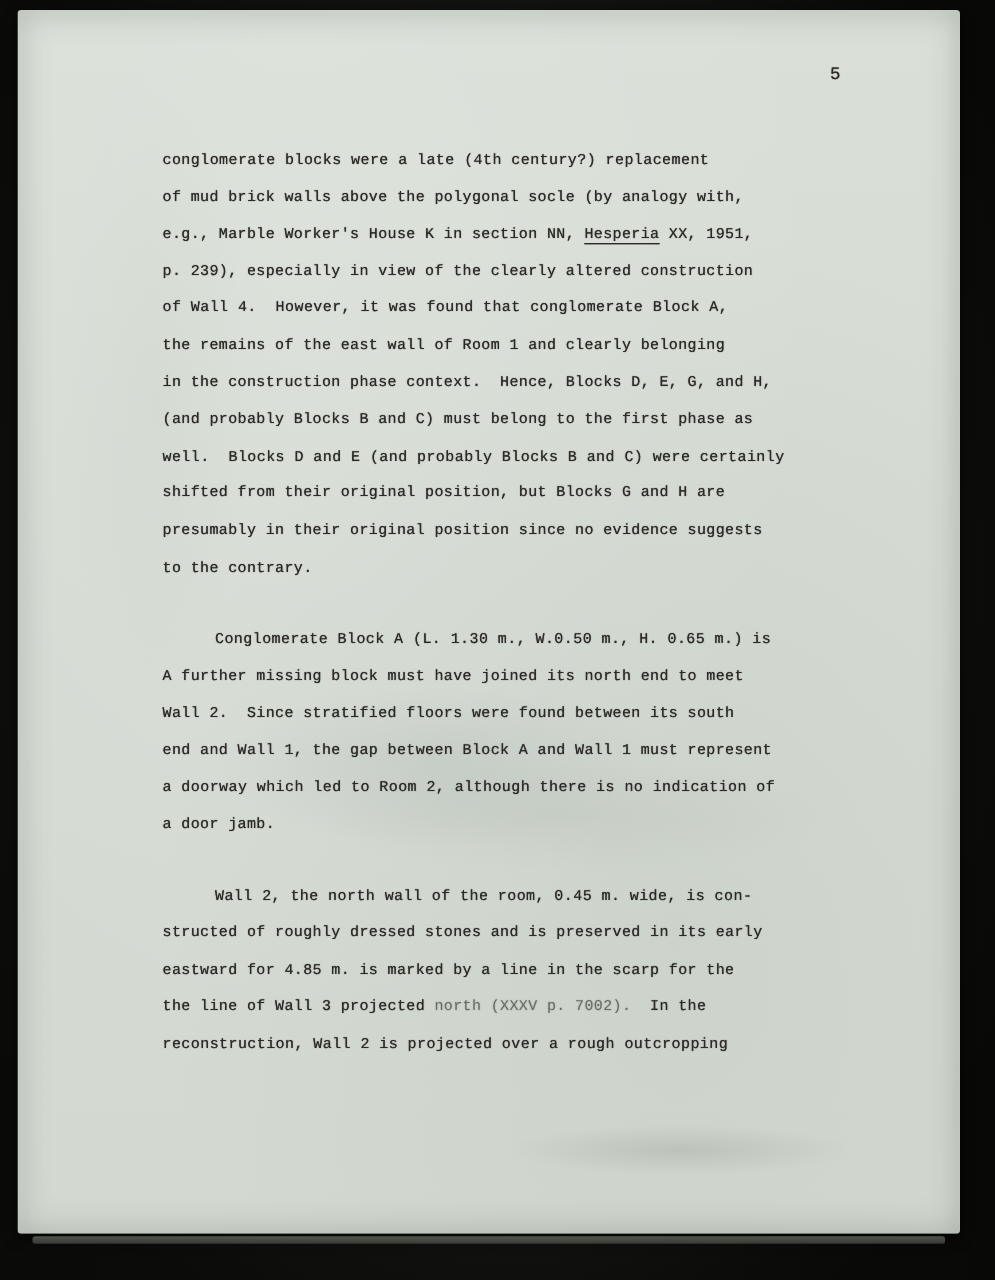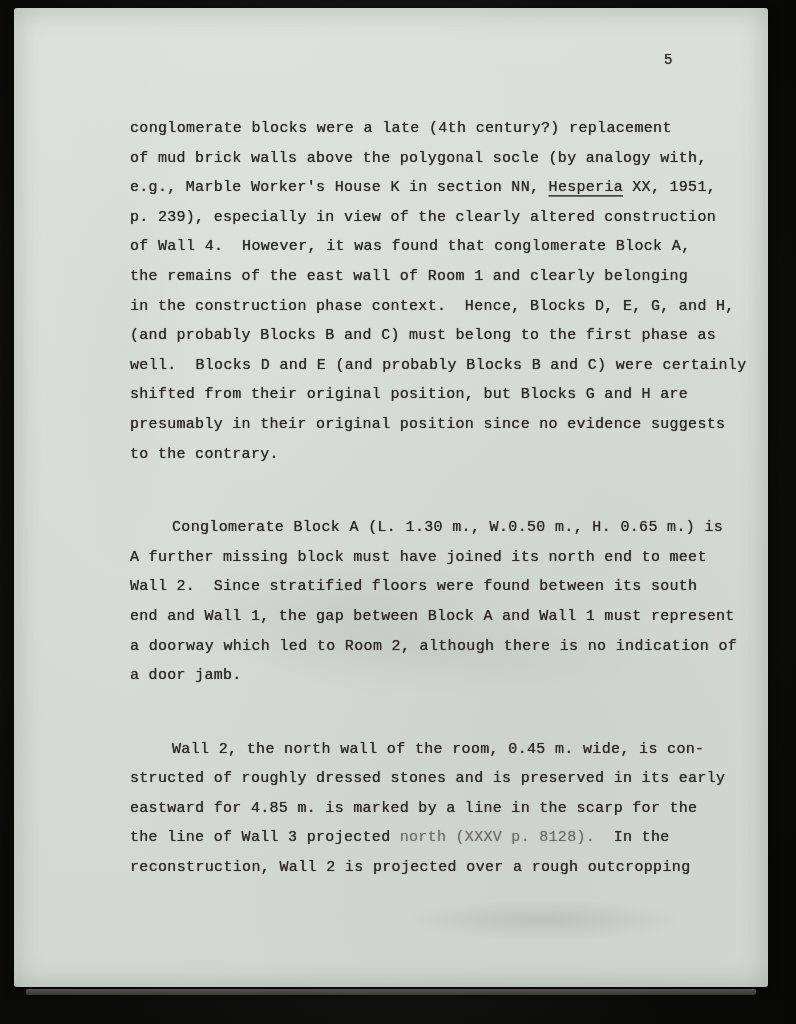--- a/index.html
+++ b/index.html
@@ -60,24 +60,24 @@
     text-shadow: 0 0 0.8px rgba(35,33,28,0.85);
   }
   .text-block {
     position: absolute;
     left: 116px;
     top: 106px;
     width: 556px;
     color: #2b2a26;
   }
   .para { margin: 0; }
-  .para + .para { margin-top: 44px; }
+  .para + .para { margin-top: 28px; }
   .line {
     white-space: pre;
-    font-size: 15px;
+    font-size: 12px;
     line-height: 29.6px;
     letter-spacing: 0.3px;
     text-shadow: 0 0 0.8px rgba(35,33,28,0.85);
   }
   .para.indent .line:first-child { text-indent: 42px; }
   
   .para .line:nth-child(3n)   { transform: translateY(0.4px); }
   .para .line:nth-child(4n+1) { letter-spacing: 0.34px; }
   .u {
     text-decoration: underline;
@@ -142,19 +142,19 @@
           <div class="line"><span>A further missing block must have joined its north end to meet</span></div>
           <div class="line"><span>Wall 2.  Since stratified floors were found between its south</span></div>
           <div class="line"><span>end and Wall 1, the gap between Block A and Wall 1 must represent</span></div>
           <div class="line"><span>a doorway which led to Room 2, although there is no indication of</span></div>
           <div class="line"><span>a door jamb.</span></div>
         </div>
         <div class="para indent">
           <div class="line"><span>Wall 2, the north wall of the room, 0.45 m. wide, is con-</span></div>
           <div class="line"><span>structed of roughly dressed stones and is preserved in its early</span></div>
           <div class="line"><span>eastward for 4.85 m. is marked by a line in the scarp for the</span></div>
-          <div class="line"><span>the line of Wall 3 projected </span><span class="faded">north (XXXV p. 8128).</span><span>  In the</span></div>
+          <div class="line"><span>the line of Wall 3 projected </span><span class="faded">north (XXXV p. 7002).</span><span>  In the</span></div>
           <div class="line"><span>reconstruction, Wall 2 is projected over a rough outcropping</span></div>
         </div>
       </div>
   </div>
   <div class="under-sheet"></div>
 </div>
 
 </body></html>

